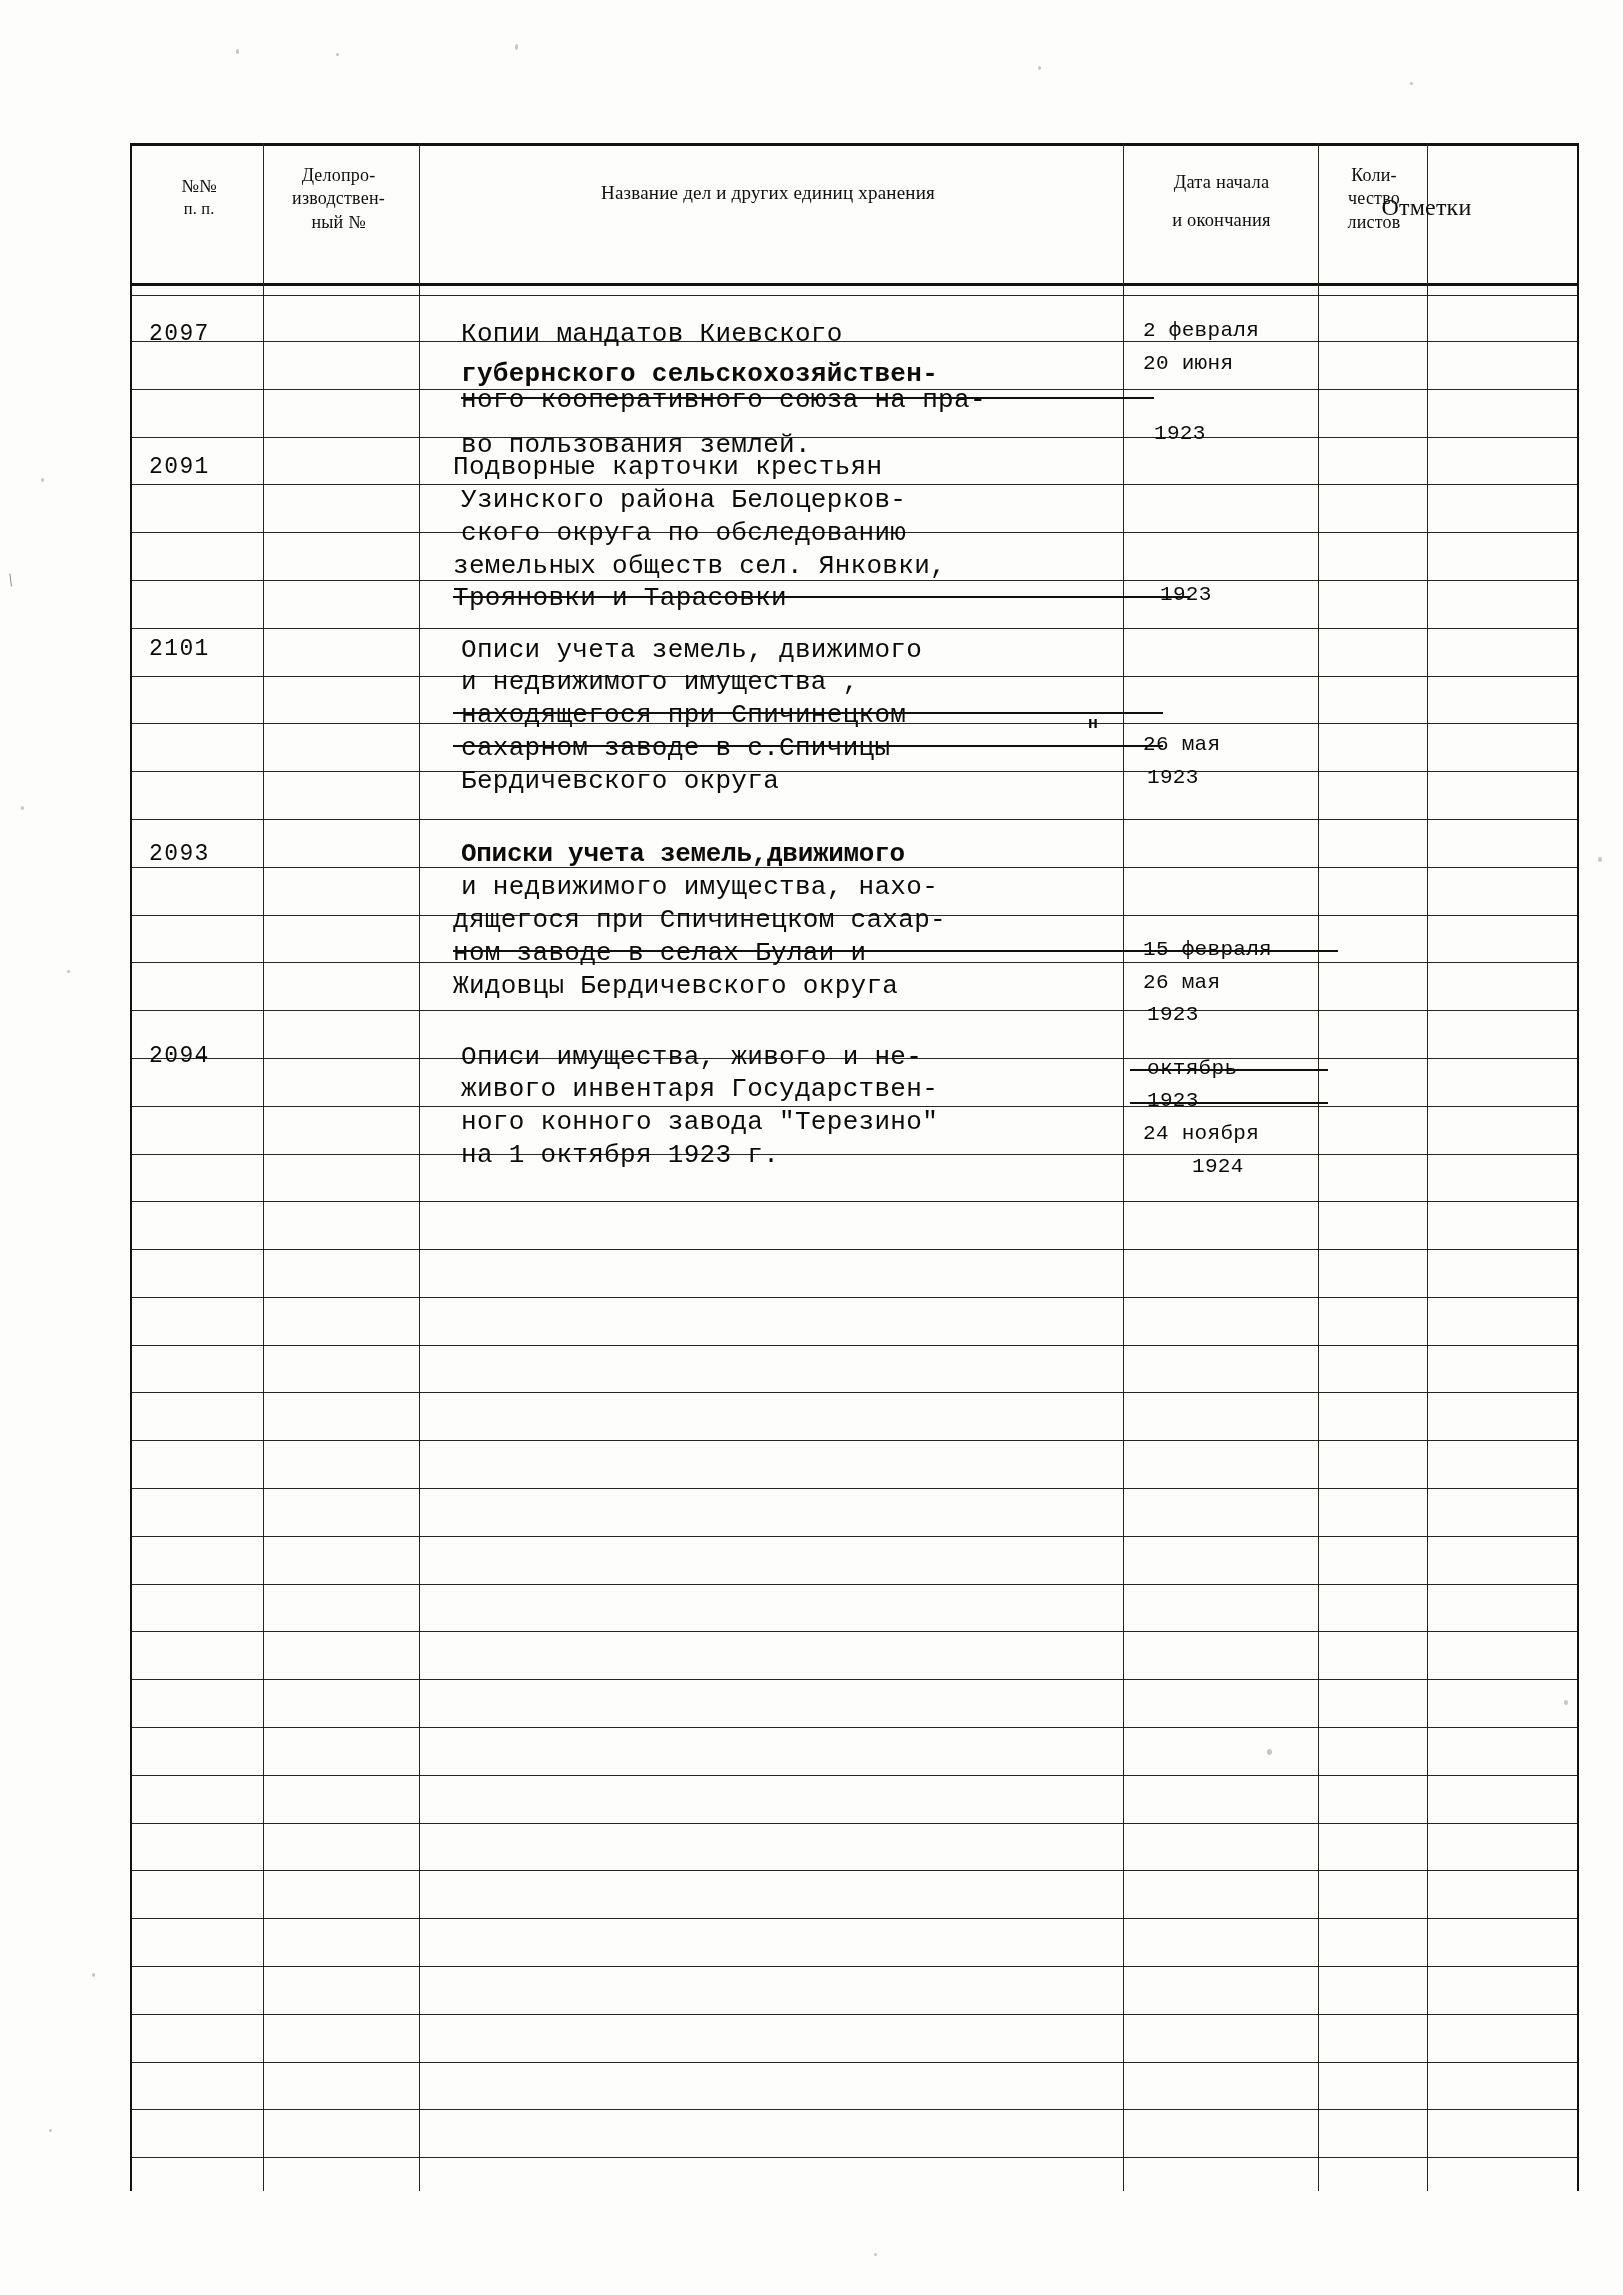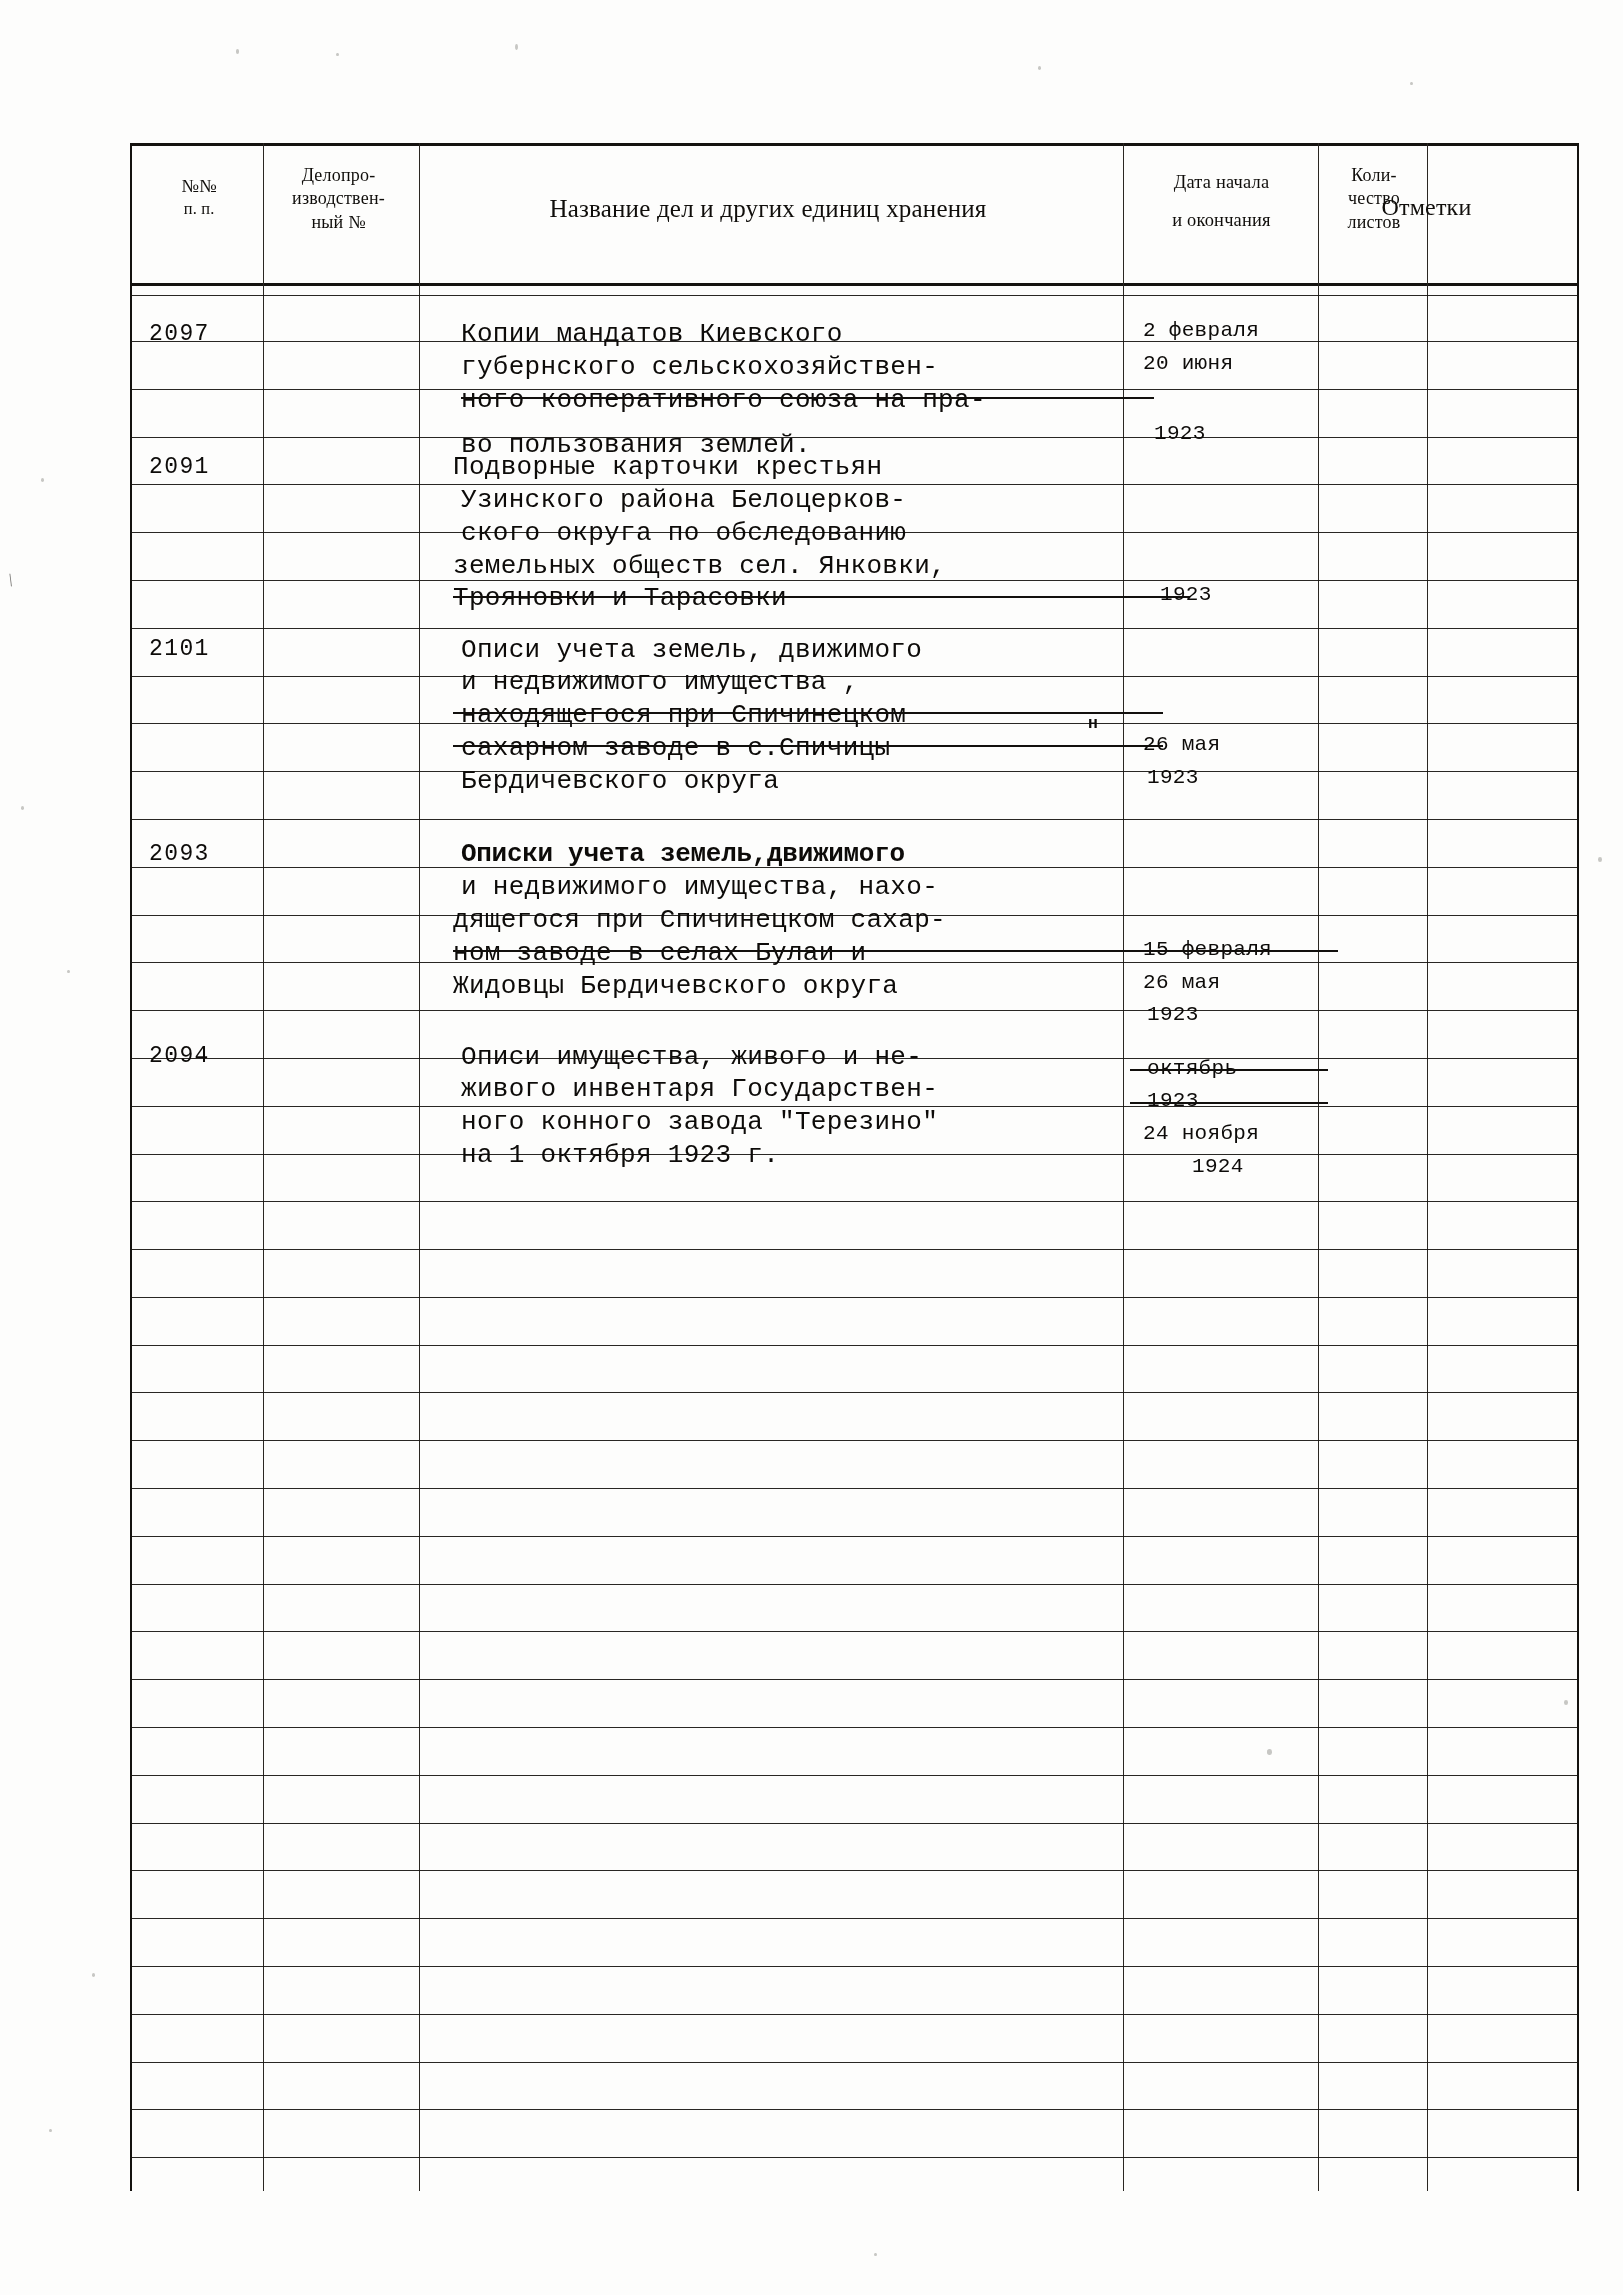--- a/index.html
+++ b/index.html
@@ -72,21 +72,21 @@
     text-align: center;
     color: #100e0b;
     font-family: "Liberation Serif", serif;
     line-height: 1.32;
     letter-spacing: 0.2px;
   }
   .hcell .hl { display: block; }
 
   #h-num      { left: 4.1px;    top: 31px;  width: 130px; font-size: 18.4px; }
   #h-delo     { left: 137px;  top: 20.5px;  width: 143px; font-size: 18px; }
-  #h-title    { left: 290px;  top: 49px;  width: 696px; font-size: 25px; }
+  #h-title    { left: 290px;  top: 37px;  width: 696px; font-size: 19px; }
   #h-date     { left: 995px; top: 27px;  width: 193px; font-size: 18.4px; }
   #h-count    { left: 1191px; top: 20.5px;  width: 106px; font-size: 18px; }
   #h-notes    { left: 1223px; top: 49px;  width: 147px; font-size: 24px; }
 
   
   .tw {
     position: absolute;
     font-family: "Liberation Mono", "DejaVu Sans Mono", monospace;
     color: #0d0b09;
     white-space: pre;
@@ -242,21 +242,21 @@
     <div class="rule" style="top:1775px; left:0px;   width:1449px;"></div>
     <div class="rule" style="top:1823px; left:0px;   width:1449px;"></div>
     <div class="rule" style="top:1871px; left:0px;   width:1449px;"></div>
     <div class="rule" style="top:1919px; left:0px;   width:1449px;"></div>
     <div class="rule" style="top:1966px; left:0px;   width:1449px;"></div>
     <div class="rule" style="top:2014px; left:0px;   width:1449px;"></div>
 
     <div class="tw idnum" style="left:19px;  top:178px;">2097</div>
 
     <div class="tw dline" style="left:331px; top:176px;">Копии мандатов Киевского</div>
-    <div class="tw dline" style="left:331px; top:209px;">губернского сельскохозяйствен-</div>
+    <div class="tw dline" style="left:331px; top:216px;font-weight:bold;">губернского сельскохозяйствен-</div>
     <div class="tw dline" style="left:331px; top:242px;">ного кооперативного союза на пра-</div>
     <div class="struck" style="left:331px; top:254px; width:693px;"></div>
     <div class="tw dline" style="left:331px; top:287px;">во пользования землей.</div>
 
     <div class="tw dateline" style="left:1013px; top:176px;">2 февраля</div>
     <div class="tw dateline" style="left:1013px; top:209px;">20 июня</div>
     <div class="tw dateline" style="left:1024px; top:279px;">1923</div>
 
     <div class="tw idnum" style="left:19px;  top:311px;">2091</div>
 

